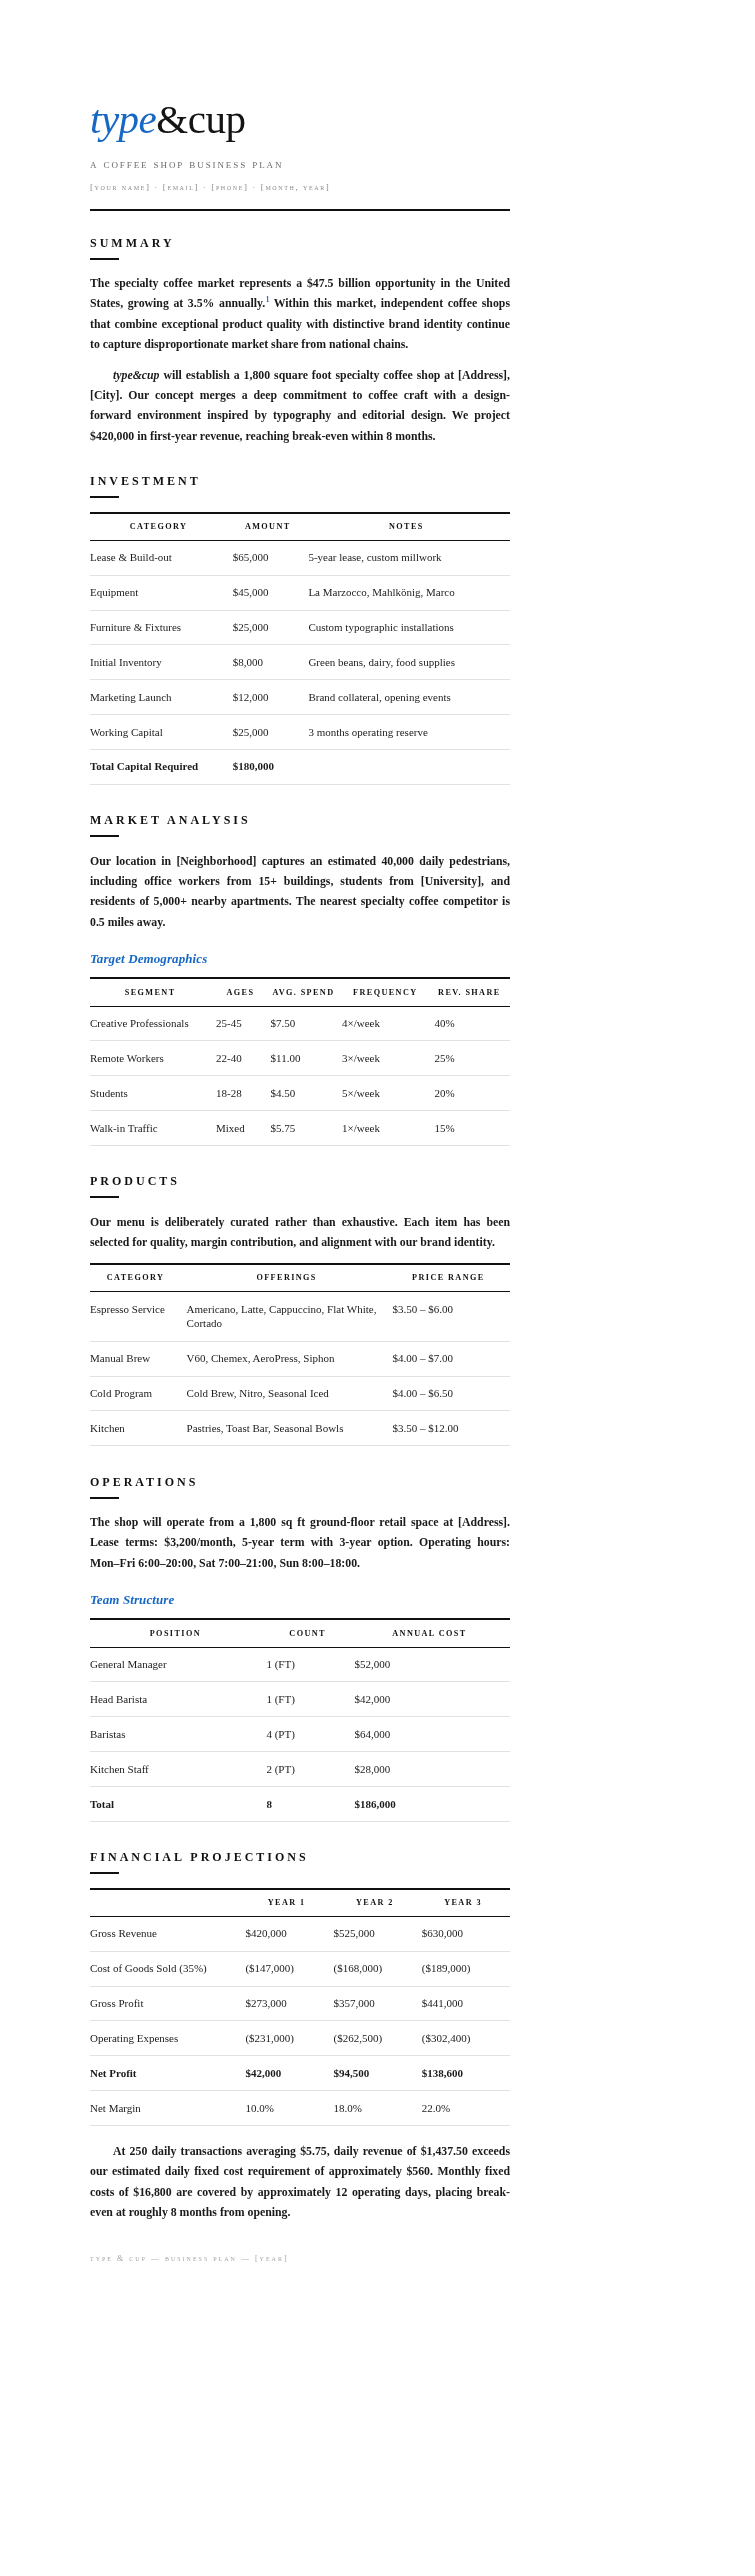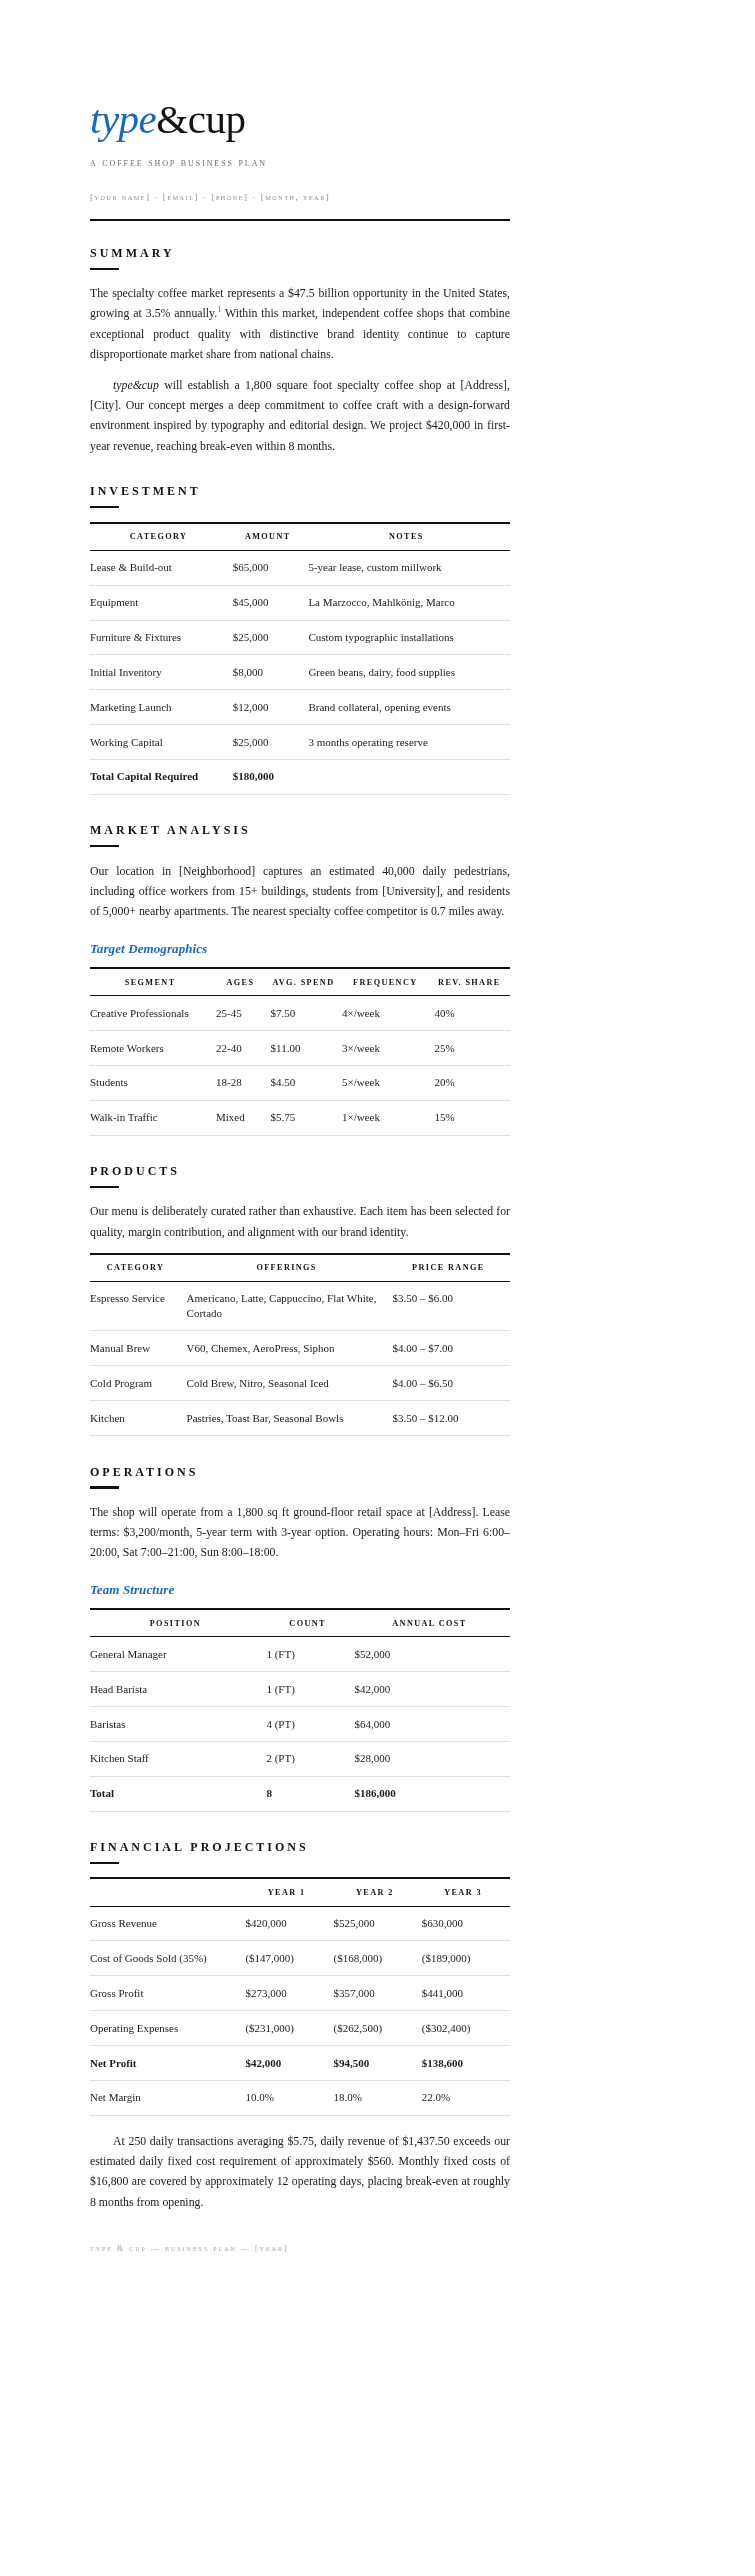--- a/index.html
+++ b/index.html
@@ -26,26 +26,26 @@
     font-size:41px;
     line-height:1.05;
     letter-spacing:-0.5px;
     margin:0 0 15.2px 0;
     white-space:nowrap;
   }
   .logo .lg-a{color:#1668c4;font-style:italic;font-weight:400;}
   .logo .lg-b{color:#141414;font-style:normal;font-weight:400;}
 
   .sub-caps{
-    font-size:11px;
+    font-size:13px;
     letter-spacing:1.9px;
     color:#6c6c6c;
     font-variant:small-caps;
     text-transform:lowercase;
-    margin:0 0 24px 0;
+    margin:0 0 10px 0;
   }
   .byline{
     font-size:9px;
     letter-spacing:1.6px;
     color:#8a8a8a;
     font-variant:small-caps;
     text-transform:lowercase;
     margin:0 0 17px 0;
   }
 
@@ -80,20 +80,21 @@
     letter-spacing:0.1px;
   }
 
   p.body{
     font-size:11.8px;
     line-height:1.72;
     margin:0 0 10.5px 0;
     text-align:justify;
     color:#1a1a1a;
     hyphens:auto;
+    font-weight:bold;
   }
   p.indent{text-indent:23px;}
   sup.fn{
     color:#1668c4;
     font-size:7.2px;
     vertical-align:super;
     line-height:0;
     padding-left:0.5px;
   }
   em.brand{font-style:italic;}
@@ -239,21 +240,21 @@
           <td>$180,000</td>
           <td></td>
         </tr>
       </tbody>
     </table>
   </section>
 
   <section class="section">
     <h2 class="sec-title">Market Analysis</h2>
     <div class="sec-rule"></div>
-    <p class="body">Our location in [Neighborhood] captures an estimated 40,000 daily pedestrians, including office workers from 15+ buildings, students from [University], and residents of 5,000+ nearby apartments. The nearest specialty coffee competitor is 0.7 miles away.</p>
+    <p class="body">Our location in [Neighborhood] captures an estimated 40,000 daily pedestrians, including office workers from 15+ buildings, students from [University], and residents of 5,000+ nearby apartments. The nearest specialty coffee competitor is 0.5 miles away.</p>
     <h3 class="subsec">Target Demographics</h3>
     <table class="doc tbl-demo">
       <colgroup>
           <col class="c1">
           <col class="c2">
           <col class="c3">
           <col class="c4">
           <col class="c5">
         </colgroup>
       <thead>

